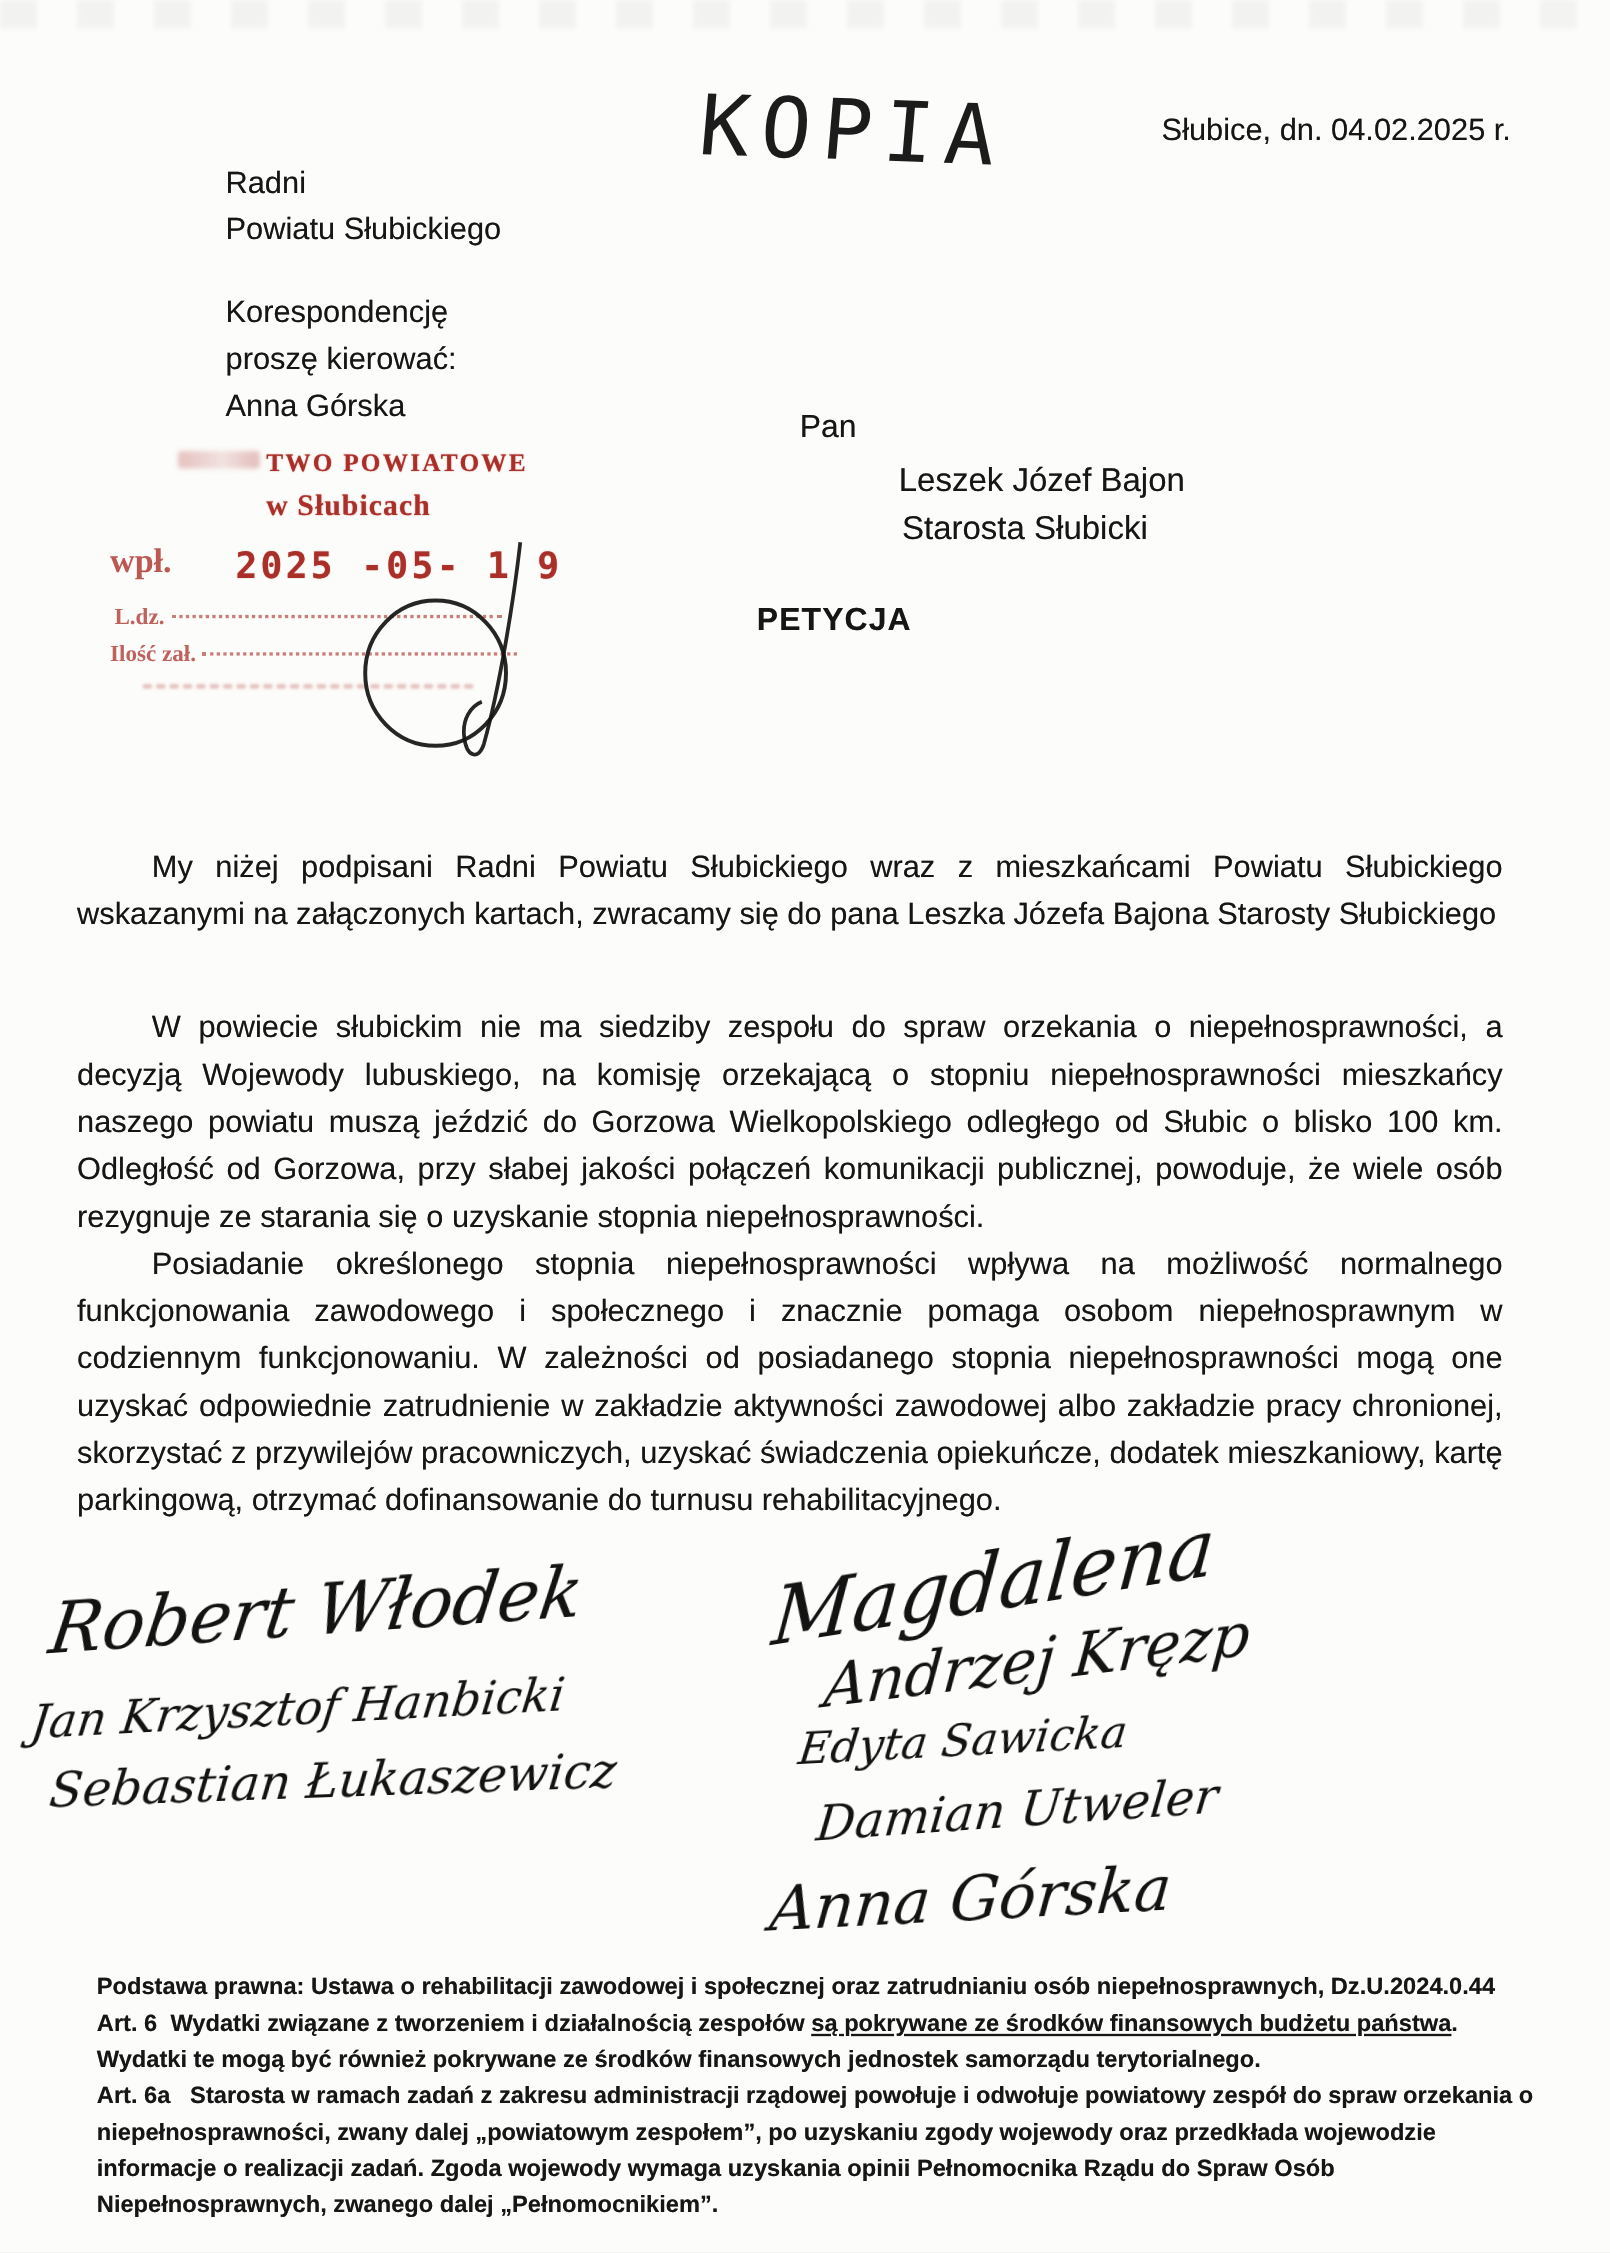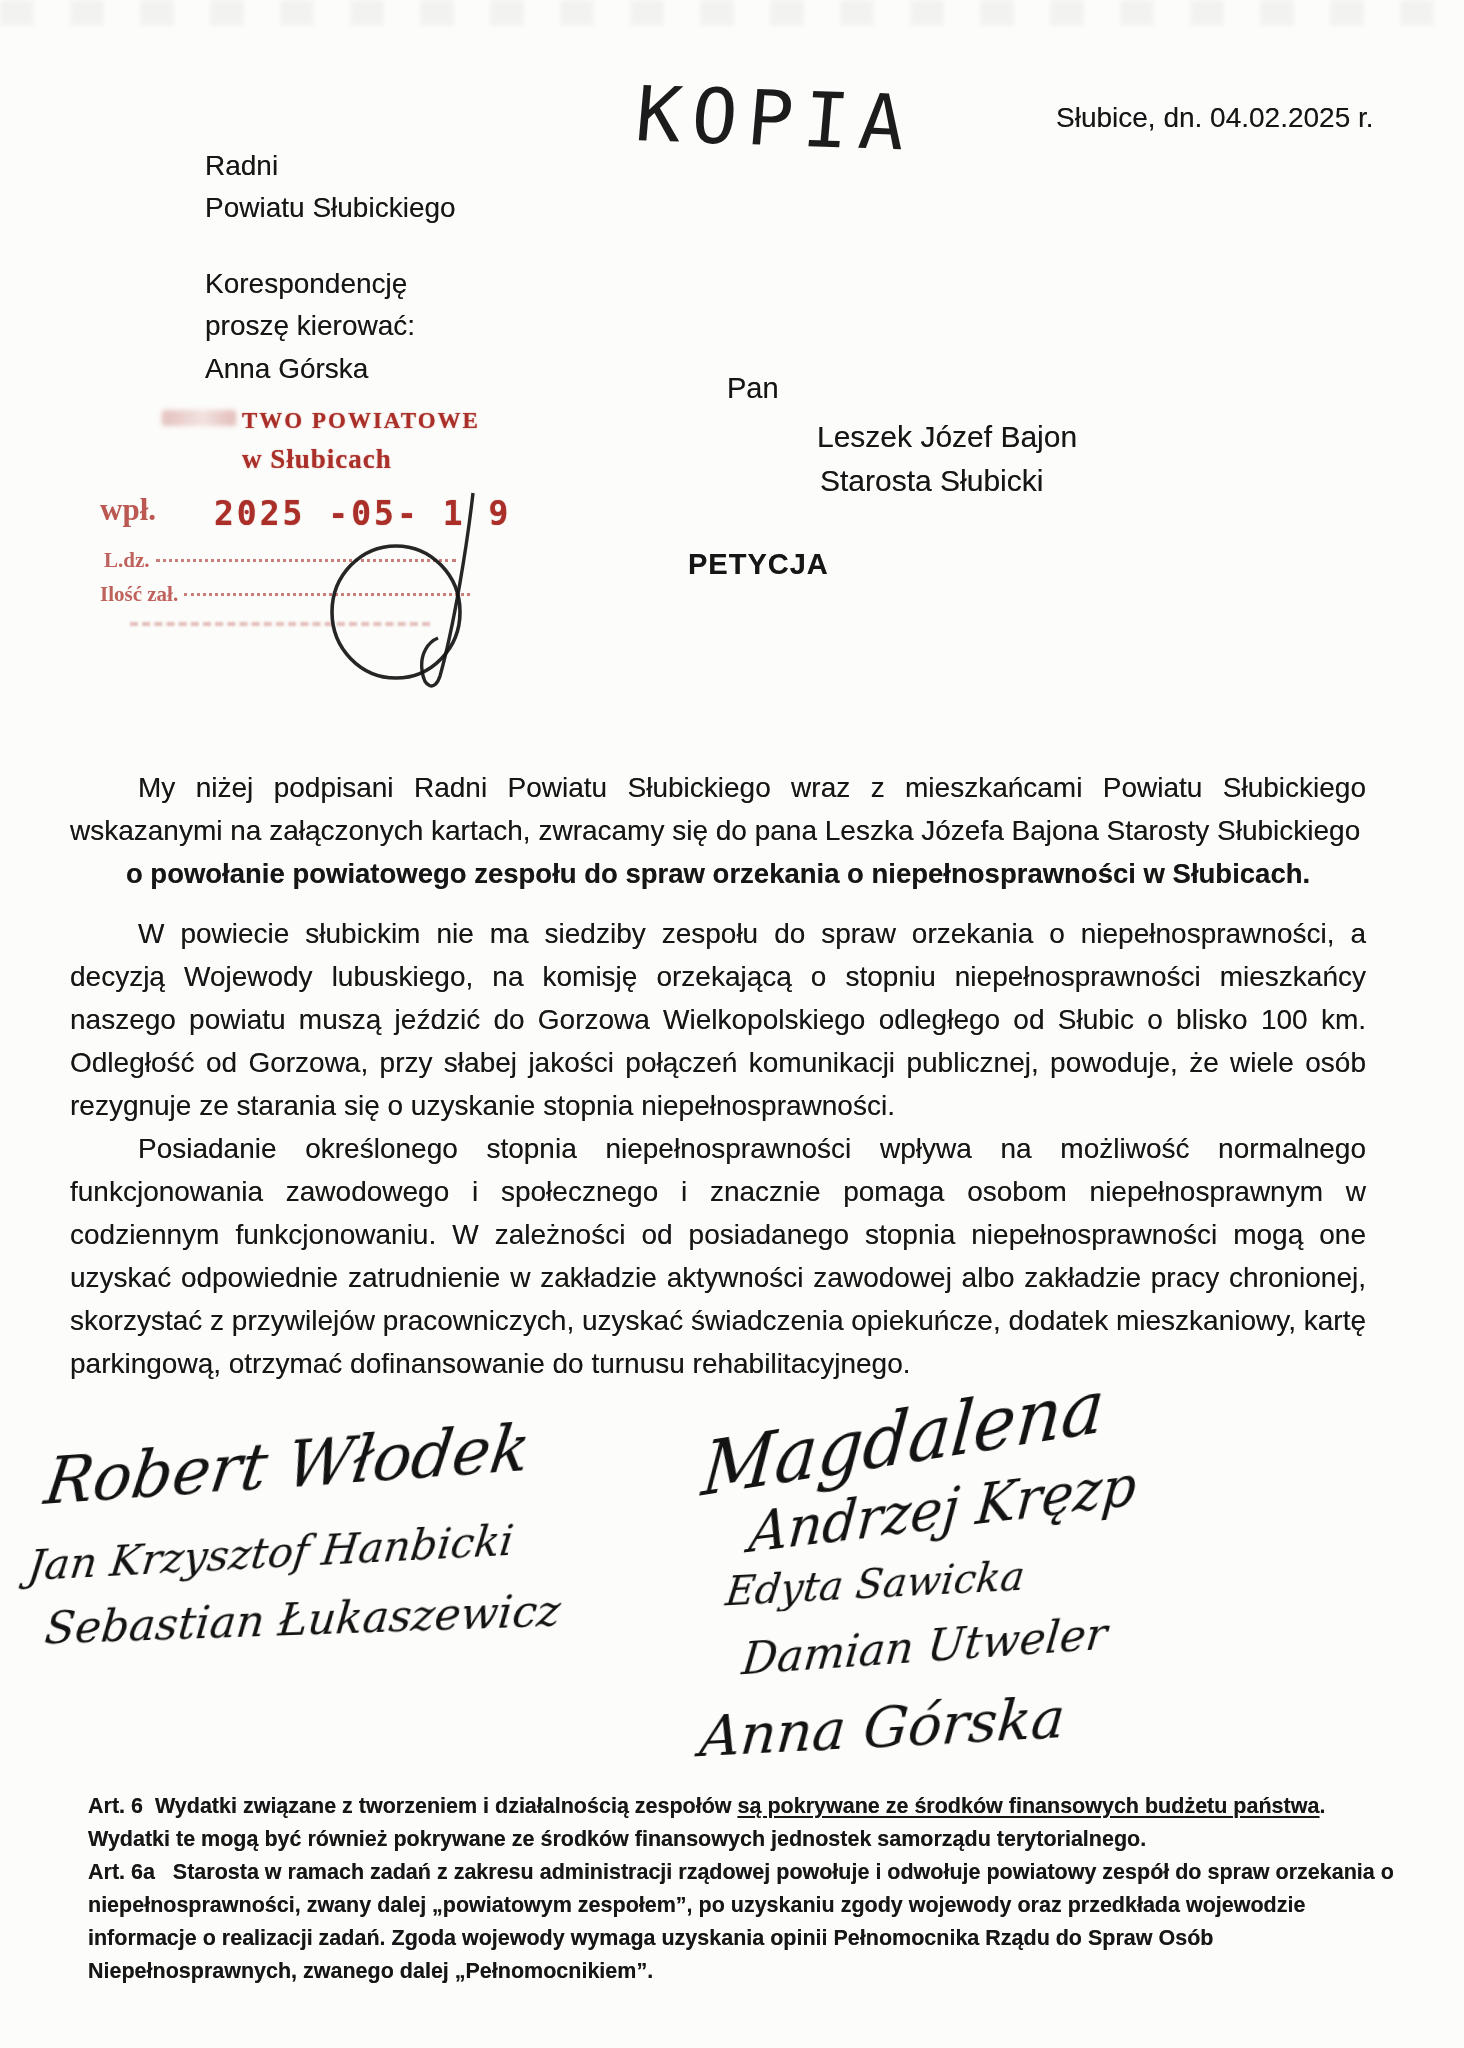--- a/index.html
+++ b/index.html
@@ -99,34 +99,35 @@
 
   <svg class="abs annot" viewBox="0 0 200 310">
     <ellipse cx="78" cy="214" rx="64" ry="66" fill="none" stroke="#141414" stroke-width="3.6" opacity=".92"></ellipse>
     <path d="M 155 95 C 149 148, 136 228, 122 278 C 117 294, 106 290, 104 272 C 102 256, 110 244, 120 240" fill="none" stroke="#141414" stroke-width="3.4" opacity=".92"></path>
   </svg>
 
   <div class="abs doc-title txt">PETYCJA</div>
 
   <div class="abs bodyblock para1">
     <p><span class="txt">My niżej podpisani Radni Powiatu Słubickiego wraz z mieszkańcami Powiatu Słubickiego wskazanymi na załączonych kartach, zwracamy się do pana Leszka Józefa Bajona Starosty Słubickiego</span>
-    <span class="para1-bold txt">o powołanie powiatowego zespołu do spraw orzekania o niepełnosprawności w Słubicach.</span></p>
+    </p>
   </div>
 
   <div class="abs bodyblock flow">
     <p class="txt">W powiecie słubickim nie ma siedziby zespołu do spraw orzekania o niepełnosprawności, a decyzją Wojewody lubuskiego, na komisję orzekającą o stopniu niepełnosprawności mieszkańcy naszego powiatu muszą jeździć do Gorzowa Wielkopolskiego odległego od Słubic o blisko 100 km. Odległość od Gorzowa, przy słabej jakości połączeń komunikacji publicznej, powoduje, że wiele osób rezygnuje ze starania się o uzyskanie stopnia niepełnosprawności.</p>
     <p class="txt">Posiadanie określonego stopnia niepełnosprawności wpływa na możliwość normalnego funkcjonowania zawodowego i społecznego i znacznie pomaga osobom niepełnosprawnym w codziennym funkcjonowaniu. W zależności od posiadanego stopnia niepełnosprawności mogą one uzyskać odpowiednie zatrudnienie w zakładzie aktywności zawodowej albo zakładzie pracy chronionej, skorzystać z przywilejów pracowniczych, uzyskać świadczenia opiekuńcze, dodatek mieszkaniowy, kartę parkingową, otrzymać dofinansowanie do turnusu rehabilitacyjnego.</p>
   </div>
 
   <div class="abs sig sig-l1">Robert Włodek</div>
   <div class="abs sig sig-l2">Jan Krzysztof Hanbicki</div>
   <div class="abs sig sig-l3">Sebastian Łukaszewicz</div>
   <div class="abs sig sig-r1">Magdalena</div>
   <div class="abs sig sig-r2">Andrzej Kręzp</div>
   <div class="abs sig sig-r3">Edyta Sawicka</div>
   <div class="abs sig sig-r4">Damian Utweler</div>
   <div class="abs sig sig-r5">Anna Górska</div>
 
   <div class="abs footer">
+    <p class="txt">Podstawa prawna: Ustawa o rehabilitacji zawodowej i społecznej oraz zatrudnianiu osób niepełnosprawnych, Dz.U.2024.0.44</p>
     <p class="txt"><span>Art. 6&nbsp; Wydatki związane z tworzeniem i działalnością zespołów </span><span class="u">są pokrywane ze środków finansowych budżetu państwa</span><span>. Wydatki te mogą być również pokrywane ze środków finansowych jednostek samorządu terytorialnego.</span></p>
     <p class="txt">Art. 6a&nbsp;&nbsp; Starosta w ramach zadań z zakresu administracji rządowej powołuje i odwołuje powiatowy zespół do spraw orzekania o niepełnosprawności, zwany dalej „powiatowym zespołem”, po uzyskaniu zgody wojewody oraz przedkłada wojewodzie informacje o realizacji zadań. Zgoda wojewody wymaga uzyskania opinii Pełnomocnika Rządu do Spraw Osób Niepełnosprawnych, zwanego dalej „Pełnomocnikiem”.</p>
   </div>
 </div>
 
 </body></html>

